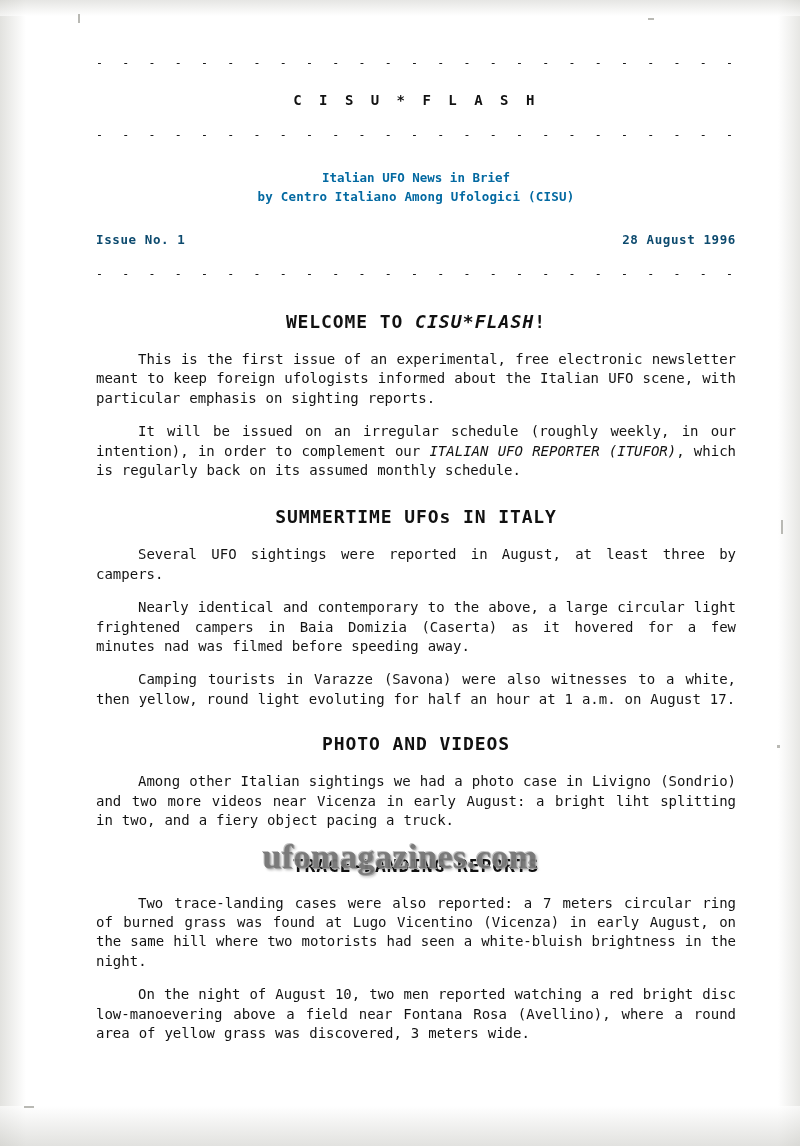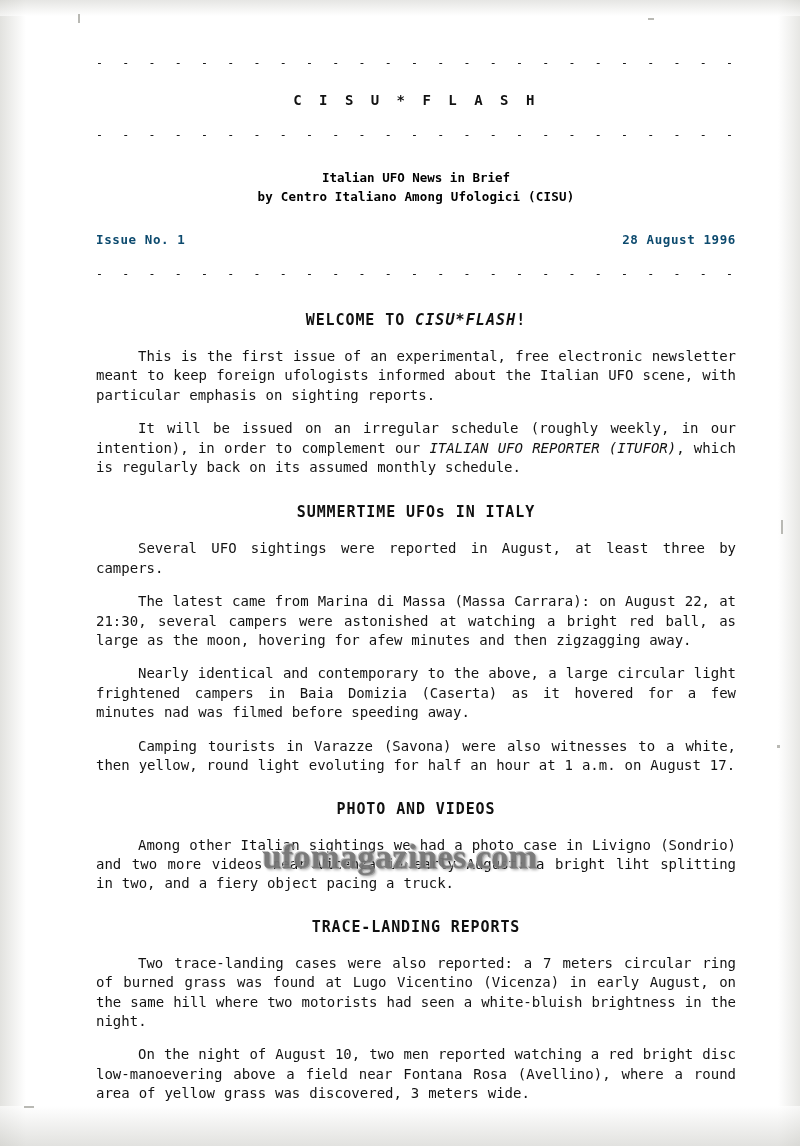--- a/index.html
+++ b/index.html
@@ -80,39 +80,39 @@
     font-weight: bold;
     letter-spacing: 4.5px;
     color: #121212;
   }
 
   .subtitle {
     text-align: center;
     font-size: 12.5px;
     font-weight: bold;
     line-height: 19px;
-    color: #000000;
+    color: #0369a1;
   }
   .subtitle .l2 { letter-spacing: .2px; }
 
   .issue-row {
     display: flex;
     justify-content: space-between;
     align-items: baseline;
     font-size: 12.5px;
     font-weight: bold;
     margin-top: 26px;
     color: #0c4a6e;
   }
   .issue-row .left { letter-spacing: .6px; }
   .issue-row .right { letter-spacing: .6px; }
 
   h2.section {
     text-align: center;
-    font-size: 15px;
+    font-size: 18px;
     font-weight: bold;
     letter-spacing: .9px;
     margin: 26px 0 18px 0;
     color: #111111;
   }
   h2.section.tight { margin-top: 24px; }
   .ital {
     font-style: italic;
     letter-spacing: 1.1px;
   }
@@ -190,21 +190,20 @@
       <span>WELCOME TO </span><span class="ital">CISU*FLASH</span><span>!</span>
     </h2>
 
     <p class="body">This is the first issue of an experimental, free electronic newsletter meant to keep foreign ufologists informed about the Italian UFO scene, with particular emphasis on sighting reports.</p>
 
     <p class="body"><span>It will be issued on an irregular schedule (roughly weekly, in our intention), in order to complement our </span><em>ITALIAN UFO REPORTER (ITUFOR)</em><span>, which is regularly back on its assumed monthly schedule.</span></p>
 
     <h2 class="section">SUMMERTIME UFOs IN ITALY</h2>
 
     <p class="body">Several UFO sightings were reported in August, at least three by campers.</p>
-    <p class="body">The latest came from Marina di Massa (Massa Carrara): on August 22, at 21:30, several campers were astonished at watching a bright red ball, as large as the moon, hovering for afew minutes and then zigzagging away.</p>
     <p class="body">Nearly identical and contemporary to the above, a large circular light frightened campers in Baia Domizia (Caserta) as it hovered for a few minutes nad was filmed before speeding away.</p>
     <p class="body">Camping tourists in Varazze (Savona) were also witnesses to a white, then yellow, round light evoluting for half an hour at 1 a.m. on August 17.</p>
 
     <h2 class="section tight">PHOTO AND VIDEOS</h2>
 
     <p class="body">Among other Italian sightings we had a photo case in Livigno (Sondrio) and two more videos near Vicenza in early August: a bright liht splitting in two, and a fiery object pacing a truck.</p>
 
     <h2 class="section tight">TRACE-LANDING REPORTS</h2>
 
     <p class="body">Two trace-landing cases were also reported: a 7 meters circular ring of burned grass was found at Lugo Vicentino (Vicenza) in early August, on the same hill where two motorists had seen a white-bluish brightness in the night.</p>

